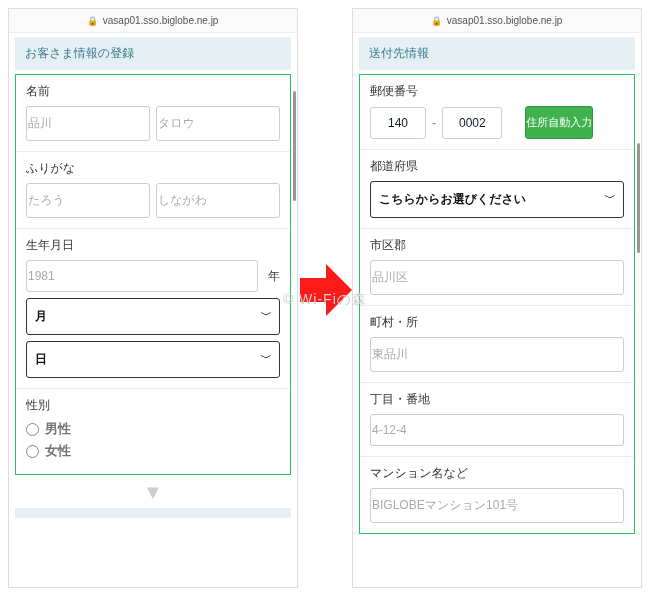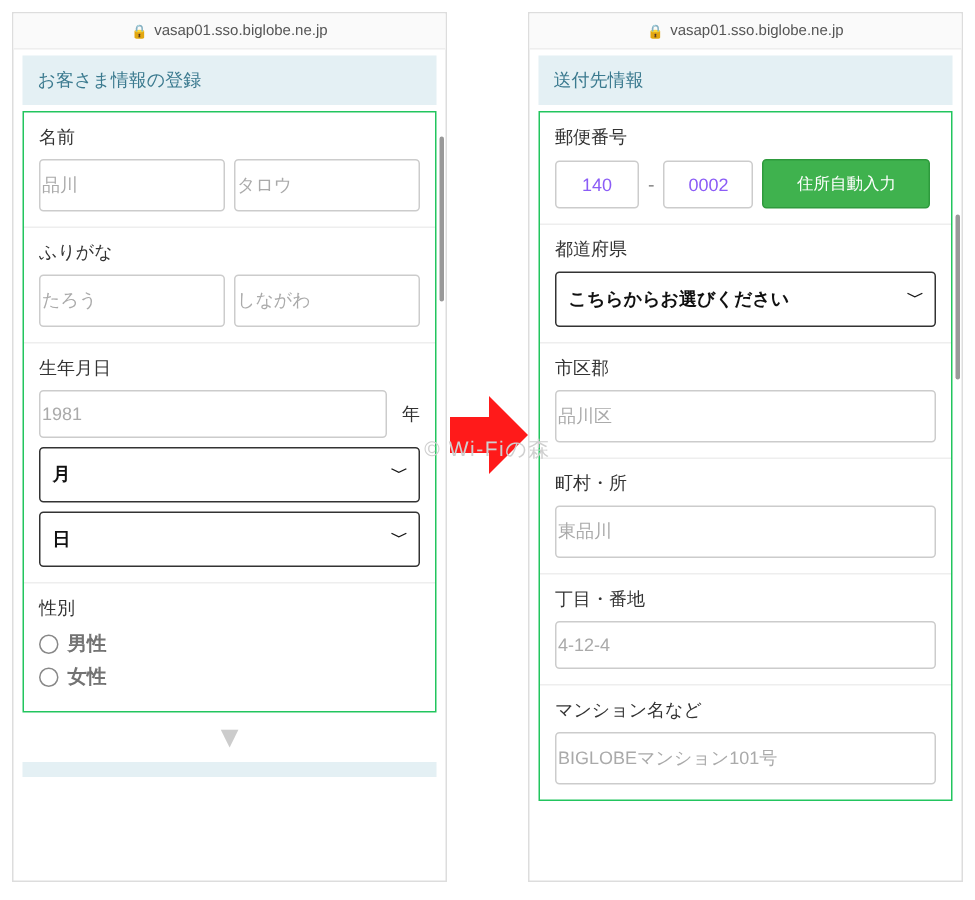--- a/index.html
+++ b/index.html
@@ -70,44 +70,45 @@
   .input {
     flex:1;
     border:1px solid #ccc;
     border-radius:3px;
     padding:8px 1px;
     font-size:12px;
     color:#aaa;
     background:#fff;
     min-width:0;
   }
-  .input.short{flex:0 0 56px; text-align:center;color:#8b5cf6;}
+  .input.short{flex:0 0 56px; text-align:center;color:#0f172a;}
   .select {
     flex:1;
     border:1px solid #333;
     border-radius:3px;
     padding:9px 8px;
     font-size:12px;
     color:#111;
     background:#fff;
     display:flex;
     justify-content:space-between;
     align-items:center;
     font-weight:600;
   }
   .caret { font-size:11px; color:#111; margin-left:4px;}
   .year-suffix{font-size:12px;color:#333;margin-left:4px;}
   .btn-green{
     background:#3fb24e;
     color:#fff;
     border:1px solid #2e9a3d;
     border-radius:3px;
-    padding:8px 22px;
+    padding:8px 0;
     font-size:11px;
     flex:0 0 auto;
+    margin-left:17px;
   }
   .radio-row{display:flex;align-items:center;gap:6px;margin:4px 0;font-size:13px;color:#737373;font-weight:bold;}
   .radio-circle{width:13px;height:13px;border:1px solid #888;border-radius:50%;display:inline-block;}
   .down-tri{
     text-align:center;color:#ccc;font-size:20px;padding:4px 0;
   }
   .arrow {
     position:absolute;
     left:300px;
     top:260px;

